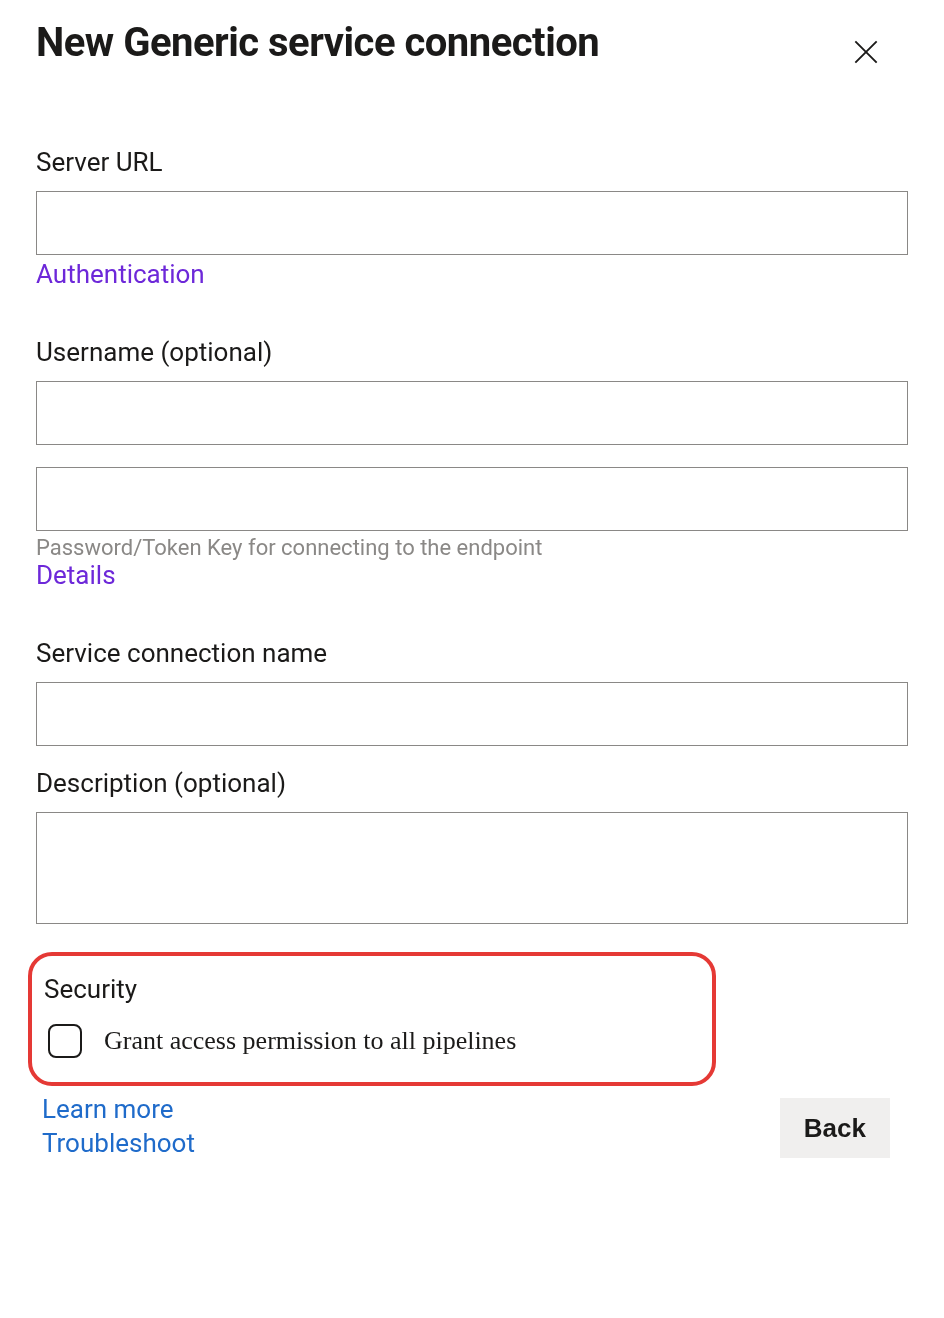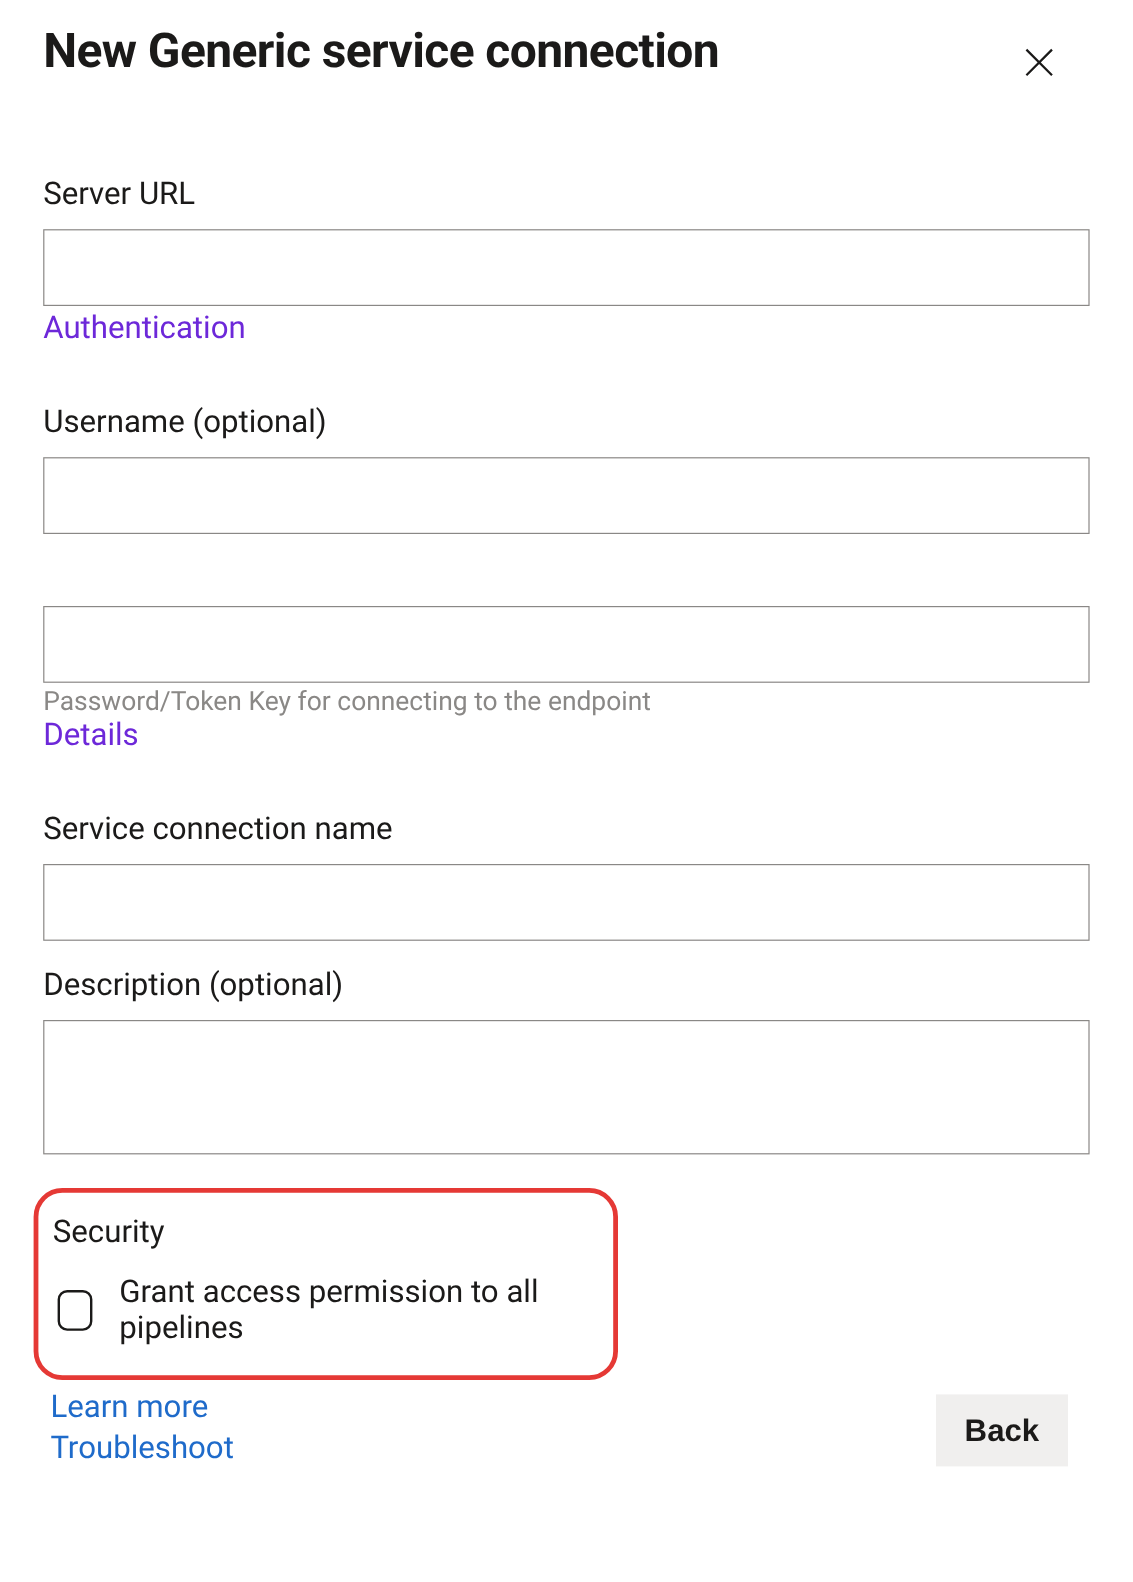--- a/index.html
+++ b/index.html
@@ -79,44 +79,45 @@
     .hint {
       font-size: 22px;
       color: #8a8886;
       margin-top: 4px;
     }
     .field-block {
       margin-bottom: 0;
     }
     .block-server { margin-bottom: 0; }
     .auth-heading { margin-top: 4px; margin-bottom: 48px; }
-    .block-username { margin-bottom: 60px; }
+    .block-username { margin-bottom: 22px; }
     .block-password { margin-bottom: 0; }
     .details-heading { margin-top: 0; margin-bottom: 48px; }
     .block-name { margin-bottom: 22px; }
     .block-desc { margin-bottom: 24px; }
     .security-highlight {
       border: 4px solid #e53935;
       border-radius: 24px;
       padding: 18px 22px 24px 10px;
-      width: 487px;
+      width: 688px;
       margin-left: -8px;
       margin-bottom: 8px;
     }
     .security-heading {
       font-size: 26px;
       font-weight: 400;
       margin-bottom: 20px;
       padding-left: 2px;
     }
     .checkbox-row {
       display: flex;
       align-items: center;
       gap: 22px;
       padding-left: 6px;
+      font-family: Liberation Serif, serif;
     }
     .checkbox {
       width: 34px;
       height: 34px;
       border: 2px solid #1b1a19;
       border-radius: 8px;
       background: #ffffff;
       cursor: pointer;
     }
     .checkbox-label {

